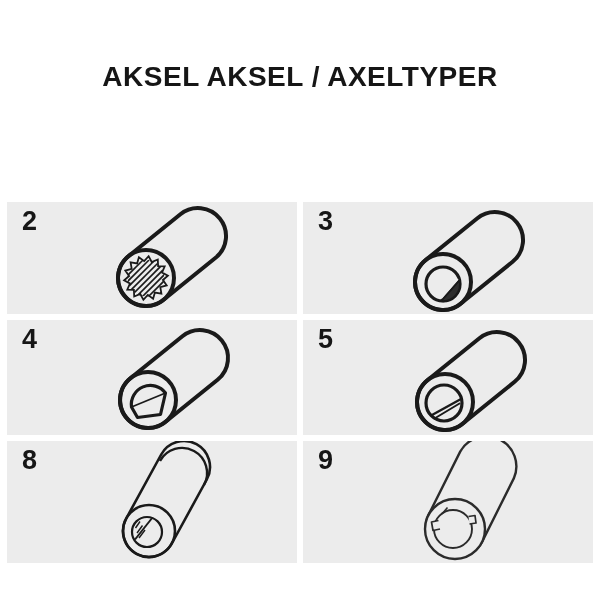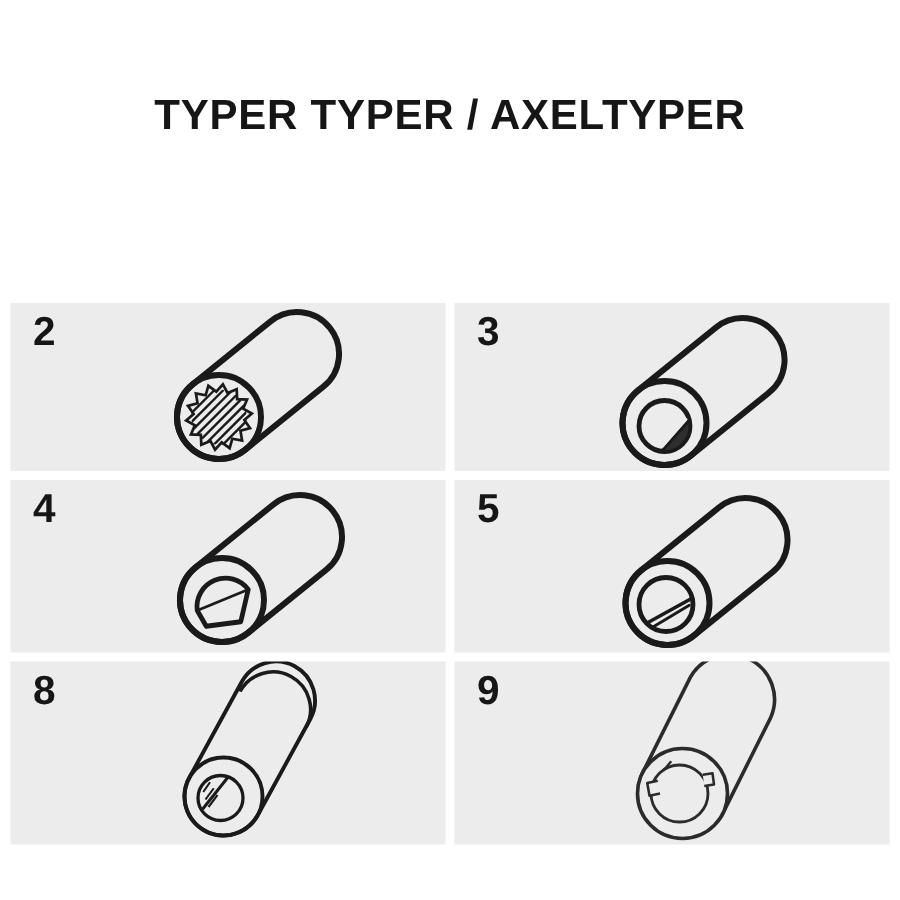--- a/index.html
+++ b/index.html
@@ -14,21 +14,21 @@
   .cell svg{position:absolute;left:0;top:0;width:100%;height:100%;display:block;}
   .num{position:absolute;left:15px;top:6px;font-size:27px;font-weight:700;
     color:#161616;line-height:1;}
   .ln{stroke:#1a1a1a;fill:none;}
 </style>
 </head>
 <body>
 
 <div class="page">
 
-  <div class="title">TYPER TYPER / AXELTYPER</div>
+  <div class="title">AKSEL AKSEL / AXELTYPER</div>
 
   <div class="grid">
 
     <div class="cell">
       <svg viewBox="7 140 290 112" preserveAspectRatio="none">
         <defs>
             <clipPath id="clip2">
               <circle cx="146" cy="216" r="18.5"></circle>
             </clipPath>
           </defs>

